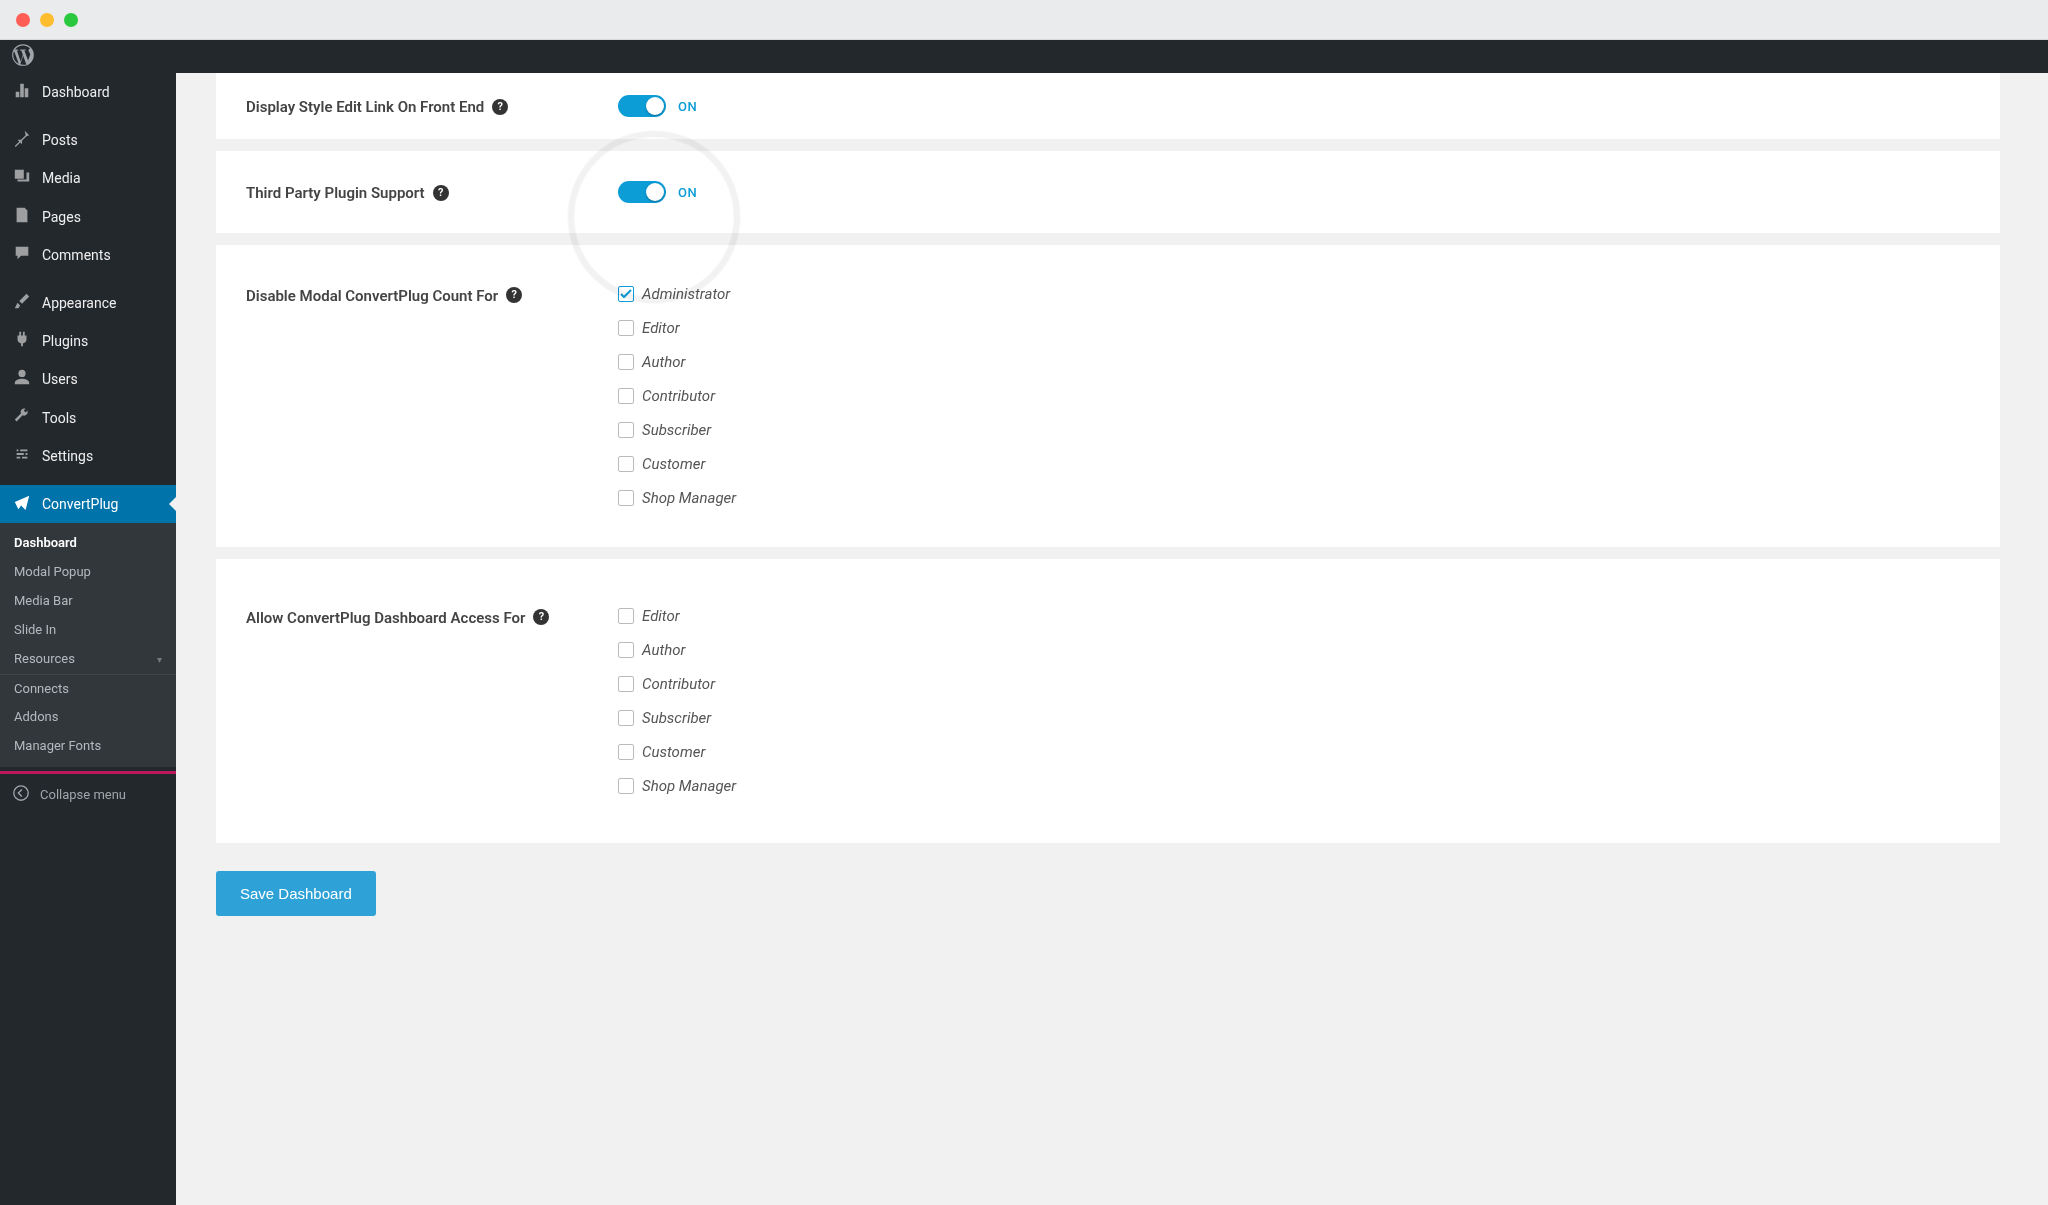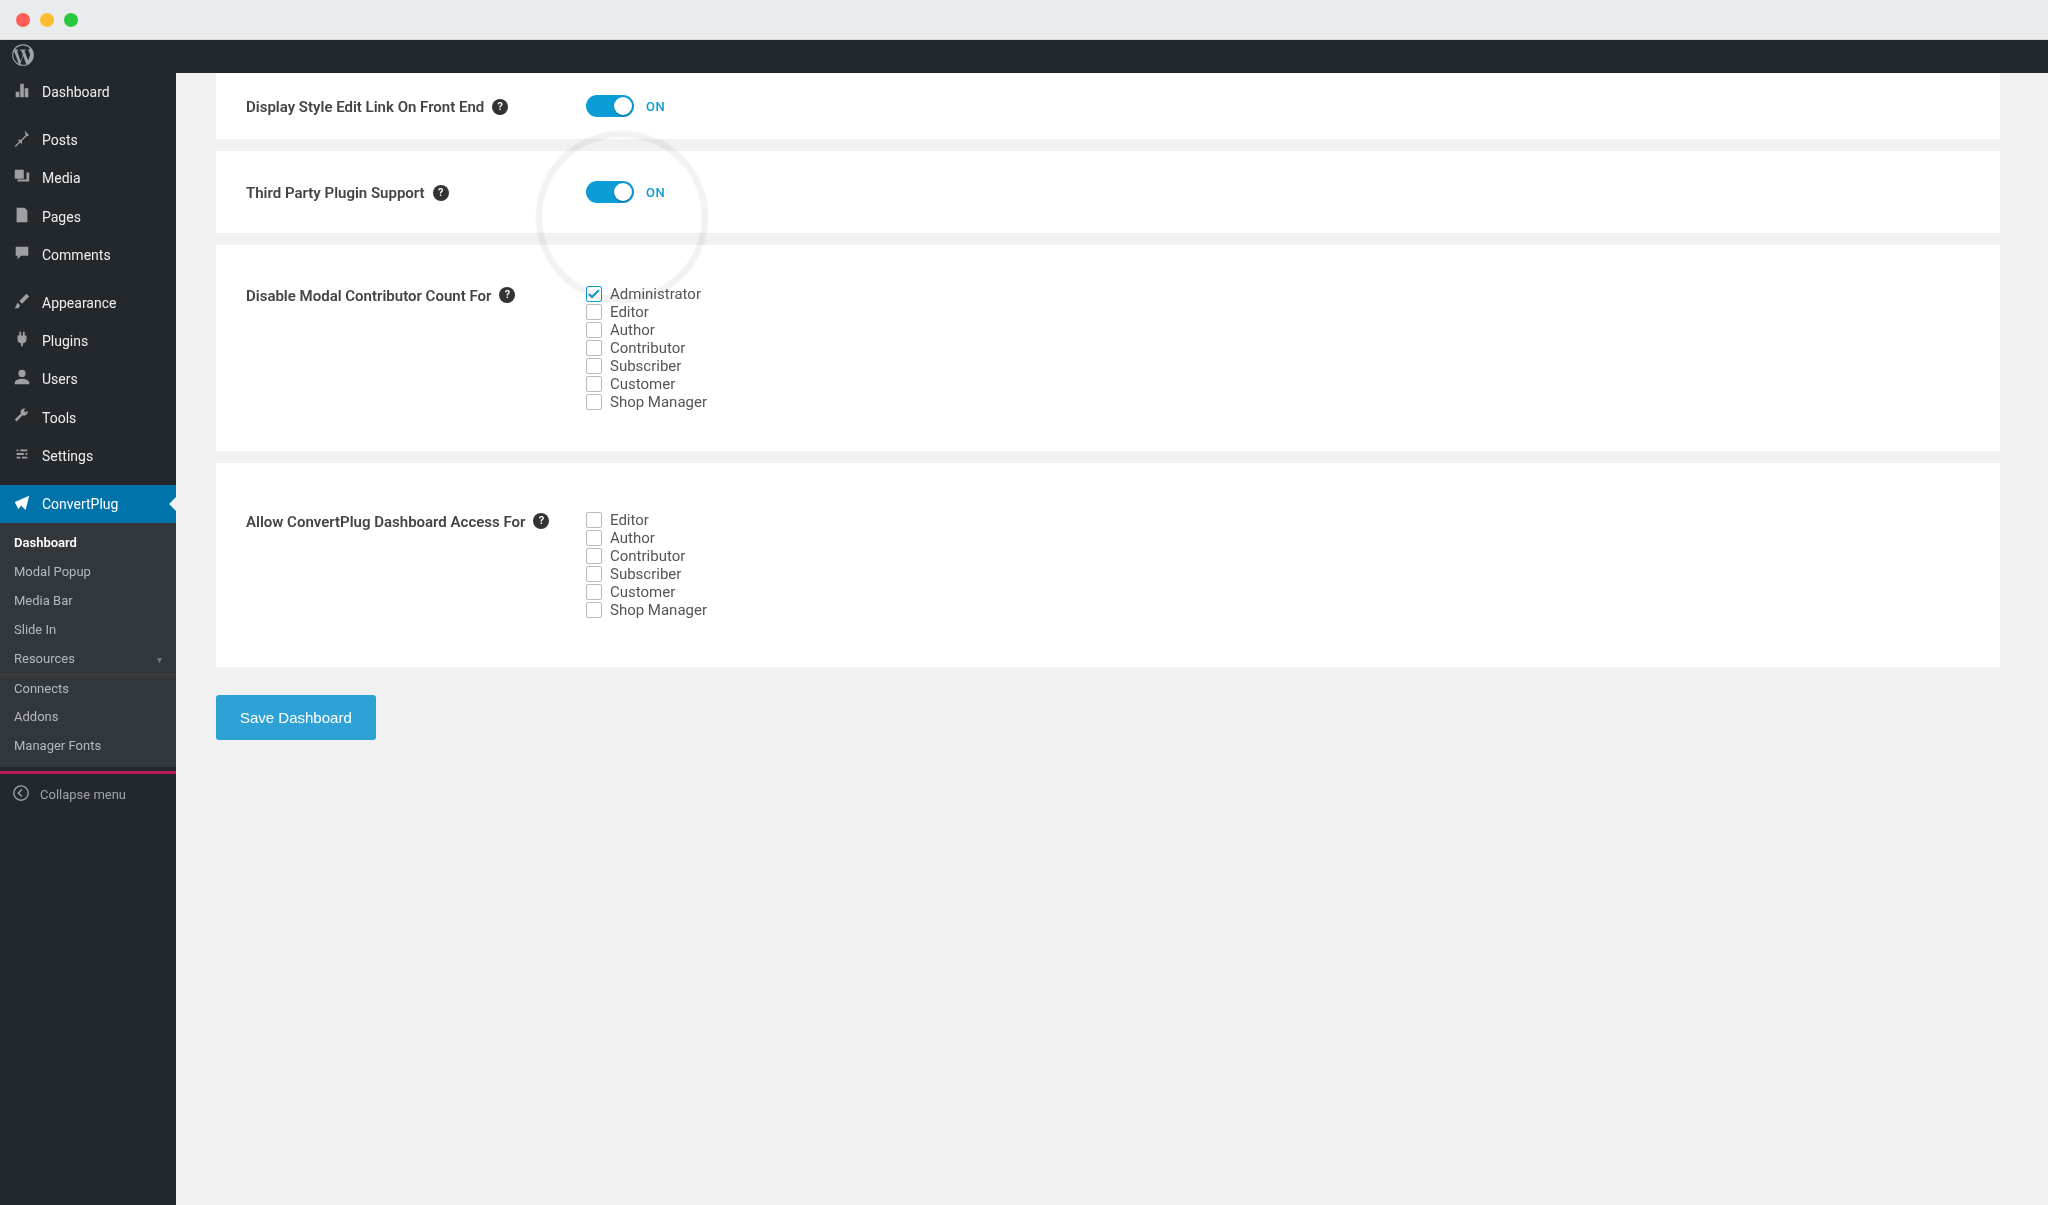--- a/index.html
+++ b/index.html
@@ -119,21 +119,21 @@
   padding-top: 2px;
 }
 .label-col.top { align-items: flex-start; }
 .help-icon {
   width: 16px; height: 16px;
   background: #333; color: #fff;
   border-radius: 50%;
   font-size: 11px; line-height: 16px; text-align: center;
   display: inline-block;
 }
-.control-col { flex: 1; }
+.control-col { flex: 1; margin-left: 32px; }
 .toggle-wrap { display: flex; align-items: center; gap: 12px; }
 .toggle {
   width: 48px; height: 22px; border-radius: 22px;
   background: #0c9cd6; position: relative; cursor: pointer;
 }
 .toggle .knob {
   width: 18px; height: 18px; border-radius: 50%;
   background: #fff; position: absolute; top: 2px; right: 2px;
   box-shadow: 0 1px 2px rgba(0,0,0,.3);
 }
@@ -146,21 +146,21 @@
   content: '';
   position: absolute;
   left: -50px; top: -50px;
   width: 160px; height: 160px;
   border-radius: 50%;
   border: 6px solid rgba(0,0,0,0.05);
   box-shadow: 0 0 0 1px rgba(0,0,0,0.02), inset 0 0 0 1px rgba(0,0,0,0.02);
   pointer-events: none;
 }
 
-.checklist { display: flex; flex-direction: column; gap: 0; }
+.checklist { display: flex; flex-direction: column; gap: 16px; font-style: italic; }
 .check-item {
   display: flex; align-items: center; gap: 8px;
   font-size: 15px; color: #555;
 }
 .checkbox {
   width: 16px; height: 16px;
   border: 1px solid #bbb;
   border-radius: 2px;
   display: inline-flex; align-items: center; justify-content: center;
   cursor: pointer;
@@ -345,21 +345,21 @@
             <span class="toggle-text">ON</span>
           </div>
         </div>
       </div>
     </div>
 
     
     <div class="panel" style="padding-top:40px;padding-bottom:40px;">
       <div class="row">
         <div class="label-col top">
-          <span>Disable Modal Contributor Count For</span>
+          <span>Disable Modal ConvertPlug Count For</span>
           <span class="help-icon">?</span>
         </div>
         <div class="control-col">
           <div class="checklist" id="checklist-3">
               <label class="check-item">
                 <span class="checkbox checked">
                   <svg viewBox="0 0 12 12">
                     <path d="M1 6l3 3 7-7" fill="none" stroke="#0c9cd6" stroke-width="2"></path>
                   </svg>
                 </span>

